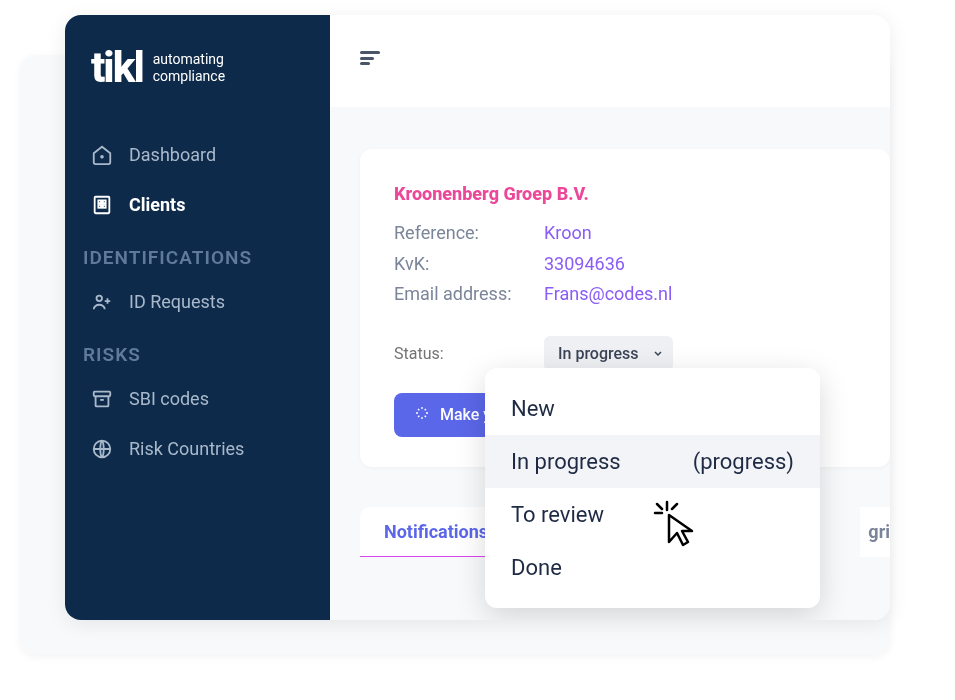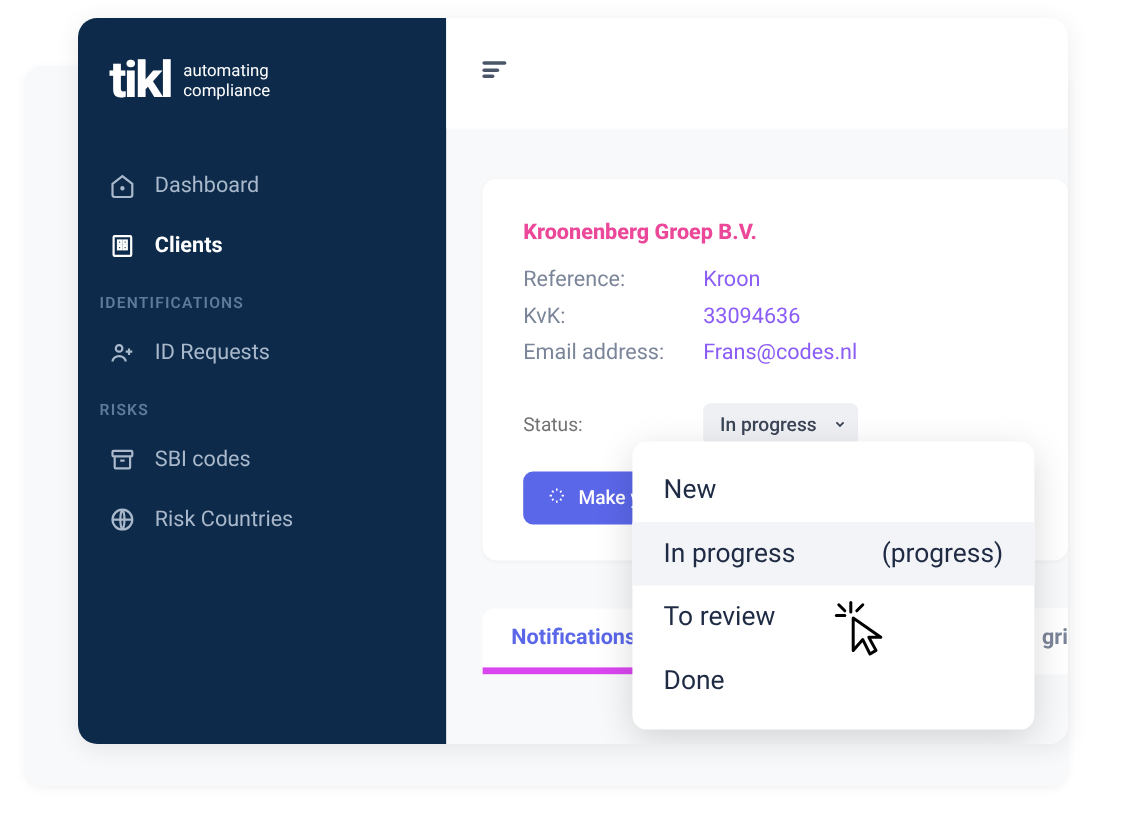--- a/index.html
+++ b/index.html
@@ -23,21 +23,21 @@
     width: 825px;
     height: 605px;
     background: #fff;
     border-radius: 16px;
     box-shadow: 0 4px 20px rgba(0,0,0,0.08);
     overflow: hidden;
     display: flex;
   }
   
   .sidebar {
-    width: 307px;
+    width: 265px;
     background: #0d2a4a;
     color: #fff;
     padding: 28px 0;
     flex-shrink: 0;
   }
   
   .logo {
     display: flex;
     align-items: center;
     padding: 0 26px 30px 26px;
@@ -52,21 +52,21 @@
     font-size: 14px;
     line-height: 1.2;
     color: #fff;
     margin-left: 10px;
   }
   
   .nav-section {
     padding-top: 8px;
   }
   .nav-heading {
-    font-size: 13px;
+    font-size: 19px;
     font-weight: 600;
     letter-spacing: 1px;
     color: #5f7a9a;
     padding: 16px 26px 8px 18px;
   }
   .nav-item {
     display: flex;
     align-items: flex-start;
     padding: 14px 26px;
     color: #a9b9cb;
@@ -192,21 +192,21 @@
     background: #fff;
     border-radius: 10px 10px 0 0;
     padding: 14px 24px;
     font-size: 18px;
     font-weight: 700;
     cursor: pointer;
     color: #7b8599;
   }
   .tab.active {
     color: #5b67e9;
-    border-bottom: 6px solid #d946ef;
+    border-bottom: 1px solid #d946ef;
   }
   .tab.peek { padding-left:8px; padding-right:0; overflow:hidden; border-radius:0; }
   
   .dropdown {
     position: absolute;
     top: 353px;
     left: 155px;
     width: 335px;
     background: #fff;
     border-radius: 12px;

